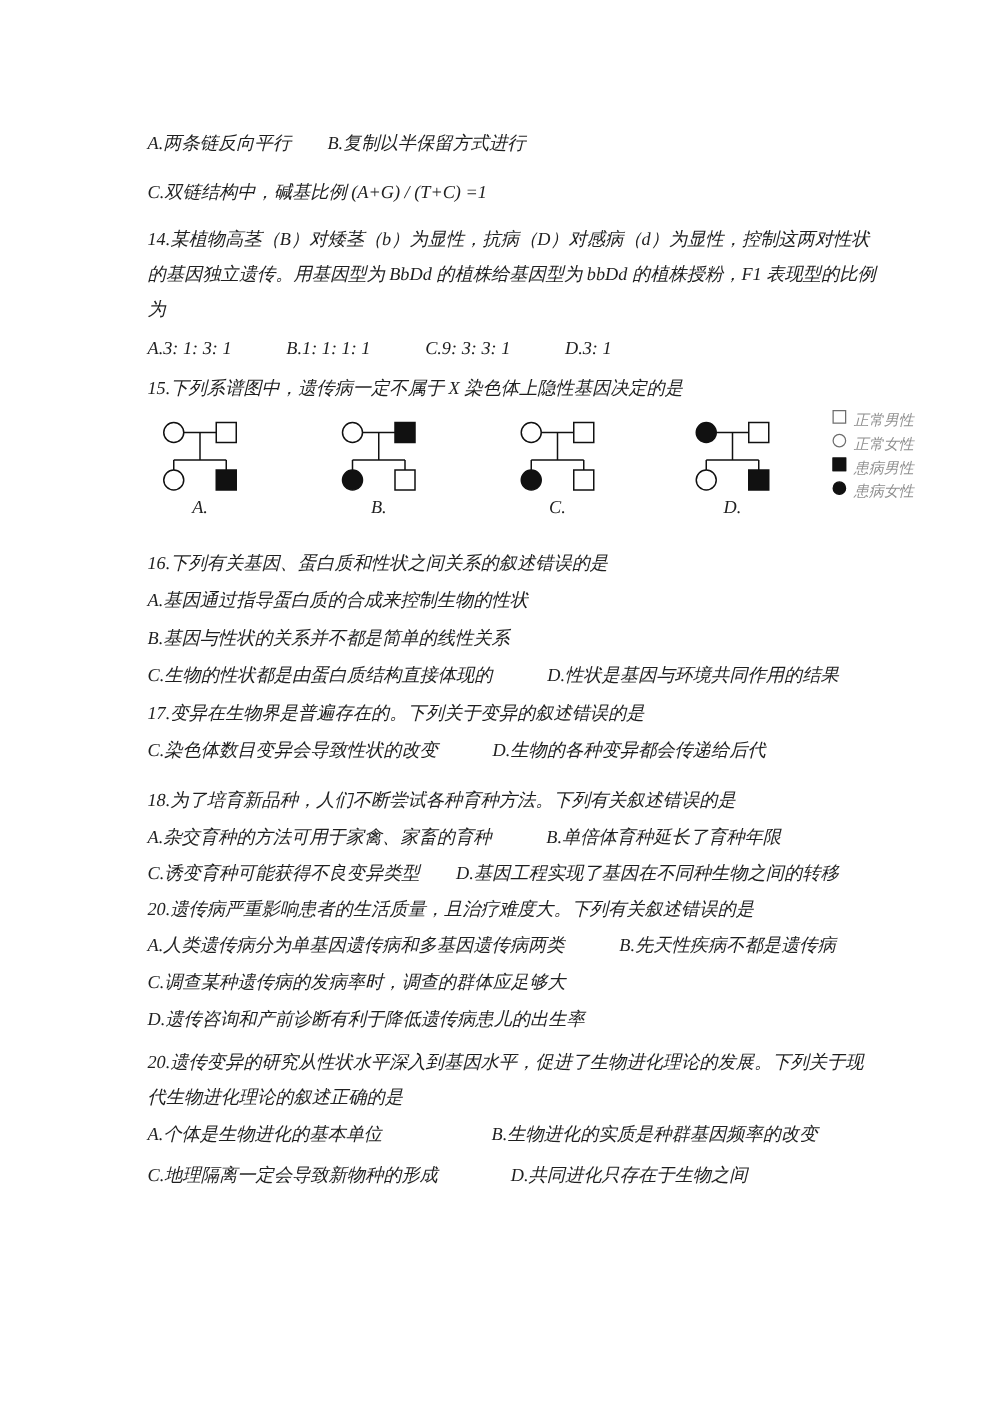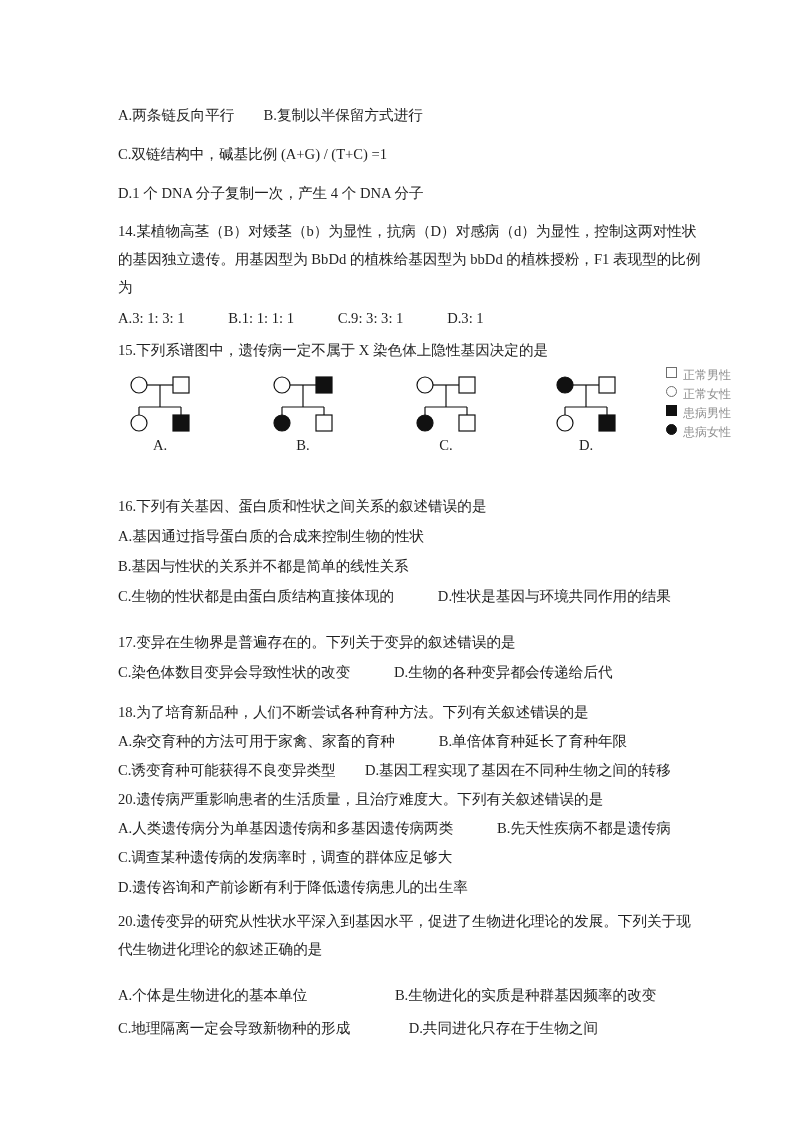--- a/index.html
+++ b/index.html
@@ -3,40 +3,41 @@
 <meta charset="utf-8">
 <style>
   html,body{margin:0;padding:0;background:#ffffff;}
   .page{
     position:relative;
     width:794px;height:1123px;
     background:#ffffff;
     font-family:"Liberation Serif", serif;
     color:#1f1f1f;
     overflow:hidden;
+    font-style:italic;
   }
   .content{
     position:absolute;
     left:118px;top:96px;
     width:585px;
   }
   .line{
     font-size:14.6px;
     line-height:30px;
     white-space:pre-wrap;
     color:#1f1f1f;
   }
   .lh39{line-height:39px}
   .lh34{line-height:34px}
   .lh33{line-height:33px}
   .lh31{line-height:31px}
   .lh29{line-height:29px}
   .lh28{line-height:28px}
   .mt4{margin-top:4px}
-  .mt6{margin-top:16px}
+  .mt6{margin-top:0}
   .mt8{margin-top:4px}
   .mt10{margin-top:10px}
 
   .figure{
     position:relative;
     width:680px;height:108px;
     margin-top:2px;
   }
   .pchart{
     position:absolute;top:4px;
@@ -71,21 +72,20 @@
   }
 </style>
 </head>
 <body>
 
 <div class="page">
   <div class="content">
 
     <div class="line lh39">A.两条链反向平行　　B.复制以半保留方式进行</div>
     <div class="line lh39">C.双链结构中，碱基比例 (A+G) / (T+C) =1</div>
-    <div class="line lh39">D.1 个 DNA 分子复制一次，产生 4 个 DNA 分子</div>
 
     <div class="line lh28 mt4">14.某植物高茎（B）对矮茎（b）为显性，抗病（D）对感病（d）为显性，控制这两对性状</div>
     <div class="line lh28">的基因独立遗传。用基因型为 BbDd 的植株给基因型为 bbDd 的植株授粉，F1 表现型的比例</div>
     <div class="line lh28">为</div>
     <div class="line lh34">A.3: 1: 3: 1　　　B.1: 1: 1: 1　　　C.9: 3: 3: 1　　　D.3: 1</div>
 
     <div class="line">15.下列系谱图中，遗传病一定不属于 X 染色体上隐性基因决定的是</div>
 
     <div class="figure">
       <div>

